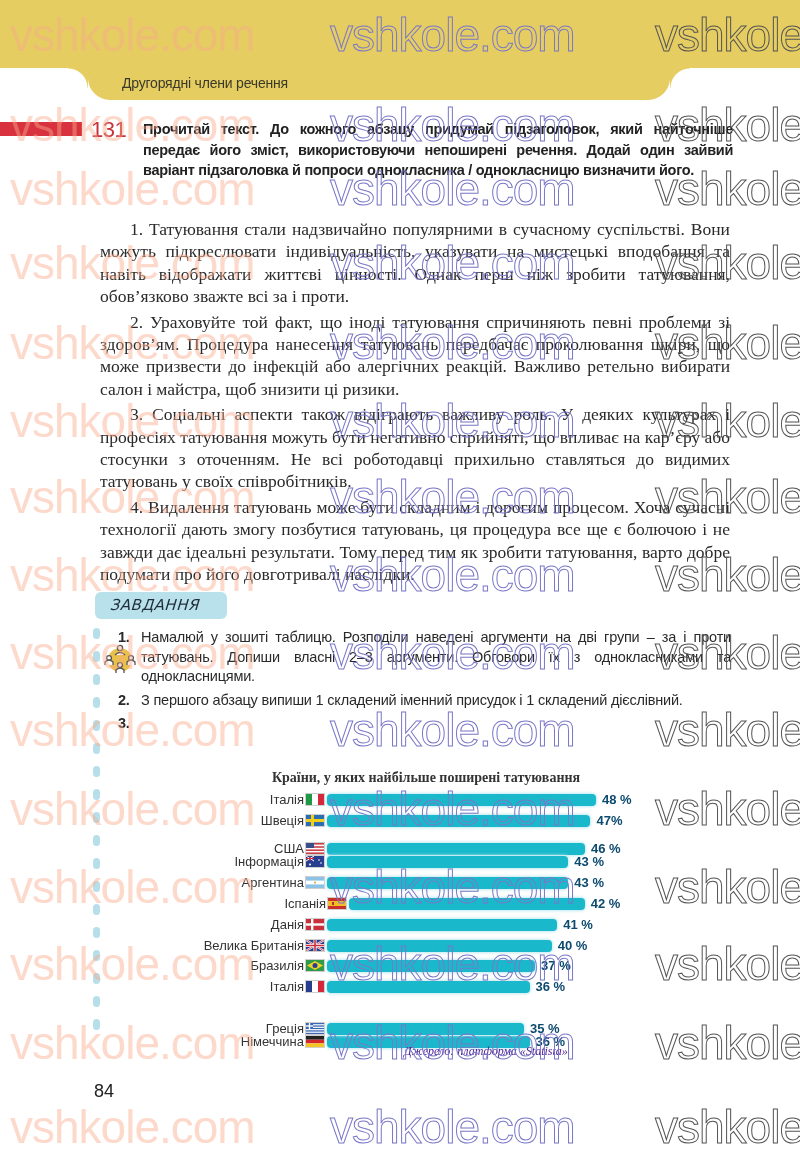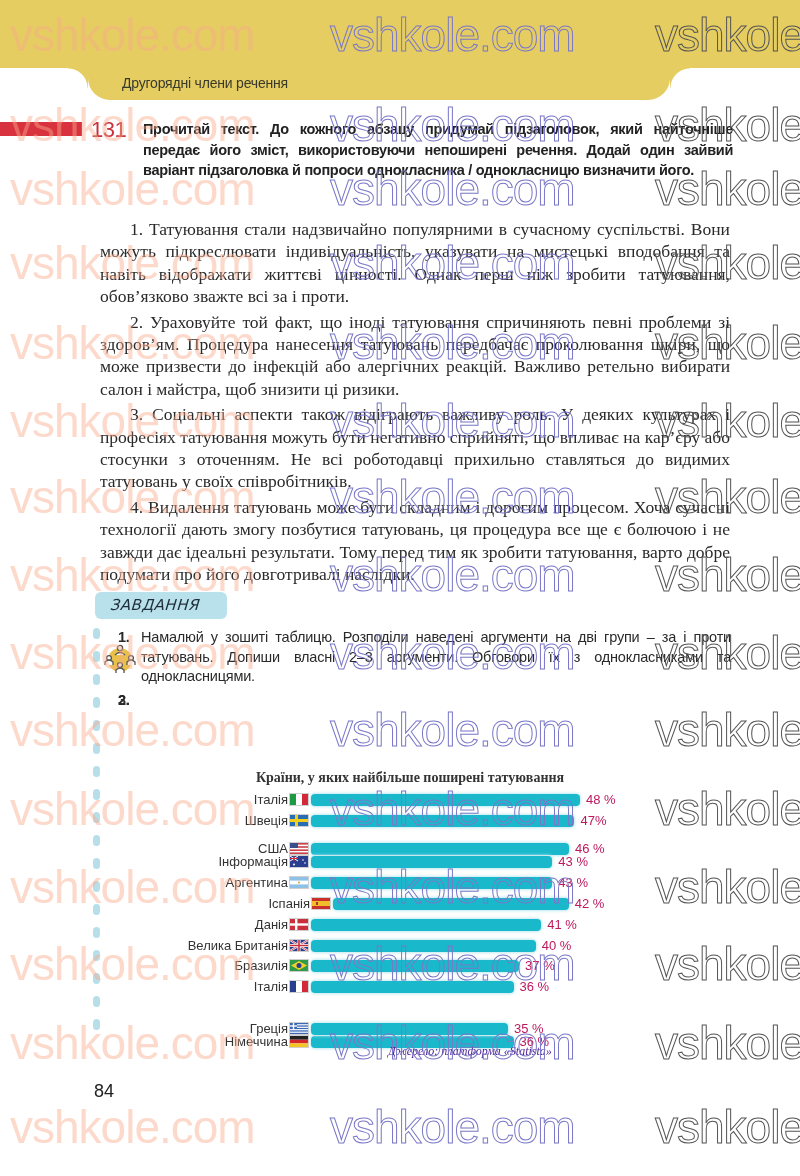--- a/index.html
+++ b/index.html
@@ -58,38 +58,38 @@
   .dots i {
     display: block; width: 7px; height: 11px; border-radius: 4px; background: #b7dfea; margin-bottom: 12px;
   }
   .group-icon { position: absolute; left: 103px; top: 643px; width: 34px; height: 34px; }
   .tasks {
     position: absolute; left: 113px; top: 628px; width: 618px;
     font-size: 14.5px; line-height: 19.5px; color: #2a2a2a; letter-spacing: -0.2px;
   }
   .task { position: relative; padding-left: 28px; margin-bottom: 4px; text-align: justify; }
   .task b { position: absolute; left: 5px; top: 0; }
-  .chart { position: absolute; left: 0; top: 770px; width: 636px; height: 300px; }
+  .chart { position: absolute; left: 16px; top: 770px; width: 636px; height: 300px; }
   .chart-title {
     position: absolute; left: 200px; width: 420px; top: 0; text-align: center;
     font-family: "Liberation Serif", "DejaVu Serif", serif; font-weight: bold; font-size: 14px; color: #333;
   }
   .row { position: absolute; left: 0; height: 16px; width: 800px; }
   .row .label {
     position: absolute; right: 512px; top: 0; font-size: 13px; color: #333; text-align: left; white-space: nowrap;
   }
   .row .flag {
     position: absolute; left: 290px; top: 2px; width: 18px; height: 11px; overflow: hidden;
     box-shadow: 0 0 0 1px #cfcfcf;
   }
   .row .bar {
     position: absolute; left: 311px; top: 2px; height: 12px; background: #19b9cb;
     border-radius: 4px; box-shadow: 0 0 3px 1px #bfe9f0;
   }
-  .row .val { position: absolute; top: 0; font-size: 13px; color: #be185d; white-space: nowrap; }
+  .row .val { position: absolute; top: 0; font-size: 13px; color: #0c4a6e; white-space: nowrap; font-weight: bold; }
   .source {
     position: absolute; left: 388px; top: 274px; font-family: "Liberation Serif", "DejaVu Serif", serif;
     font-style: italic; font-size: 12px; color: #4c1d95;
   }
   .page-num { position: absolute; left: 94px; top: 1081px; font-size: 18px; color: #222; }
   .wm {
     position: absolute; font-size: 46px; letter-spacing: -1px; white-space: nowrap;
     font-family: "Liberation Sans Narrow", "Liberation Sans", sans-serif; pointer-events: none;
   }
   .wm.o { color: rgba(248, 170, 140, 0.45); }
@@ -150,20 +150,21 @@
       <path d="M13 30 v-3 q4-4 8 0 v3" fill="#fff"></path>
   </g>
 </svg>
 <div class="tasks">
   <div class="task">
     <b>1.</b>
     <span>Намалюй у зошиті таблицю. Розподіли наведені аргументи на дві групи – за і проти татуювань. Допиши власні 2–3 аргументи. Обговори їх з однокласниками та однокласницями.</span>
   </div>
   <div class="task">
     <b>2.</b>
+    <span>З першого абзацу випиши 1 складений іменний присудок і 1 складений дієслівний.</span>
   </div>
   <div class="task">
     <b>3.</b>
   </div>
 </div>
 
 <div class="chart">
   <div class="chart-title">Країни, у яких найбільше поширені татуювання</div>
   <div id="rows">
       <div class="row" style="top: 22px;">

